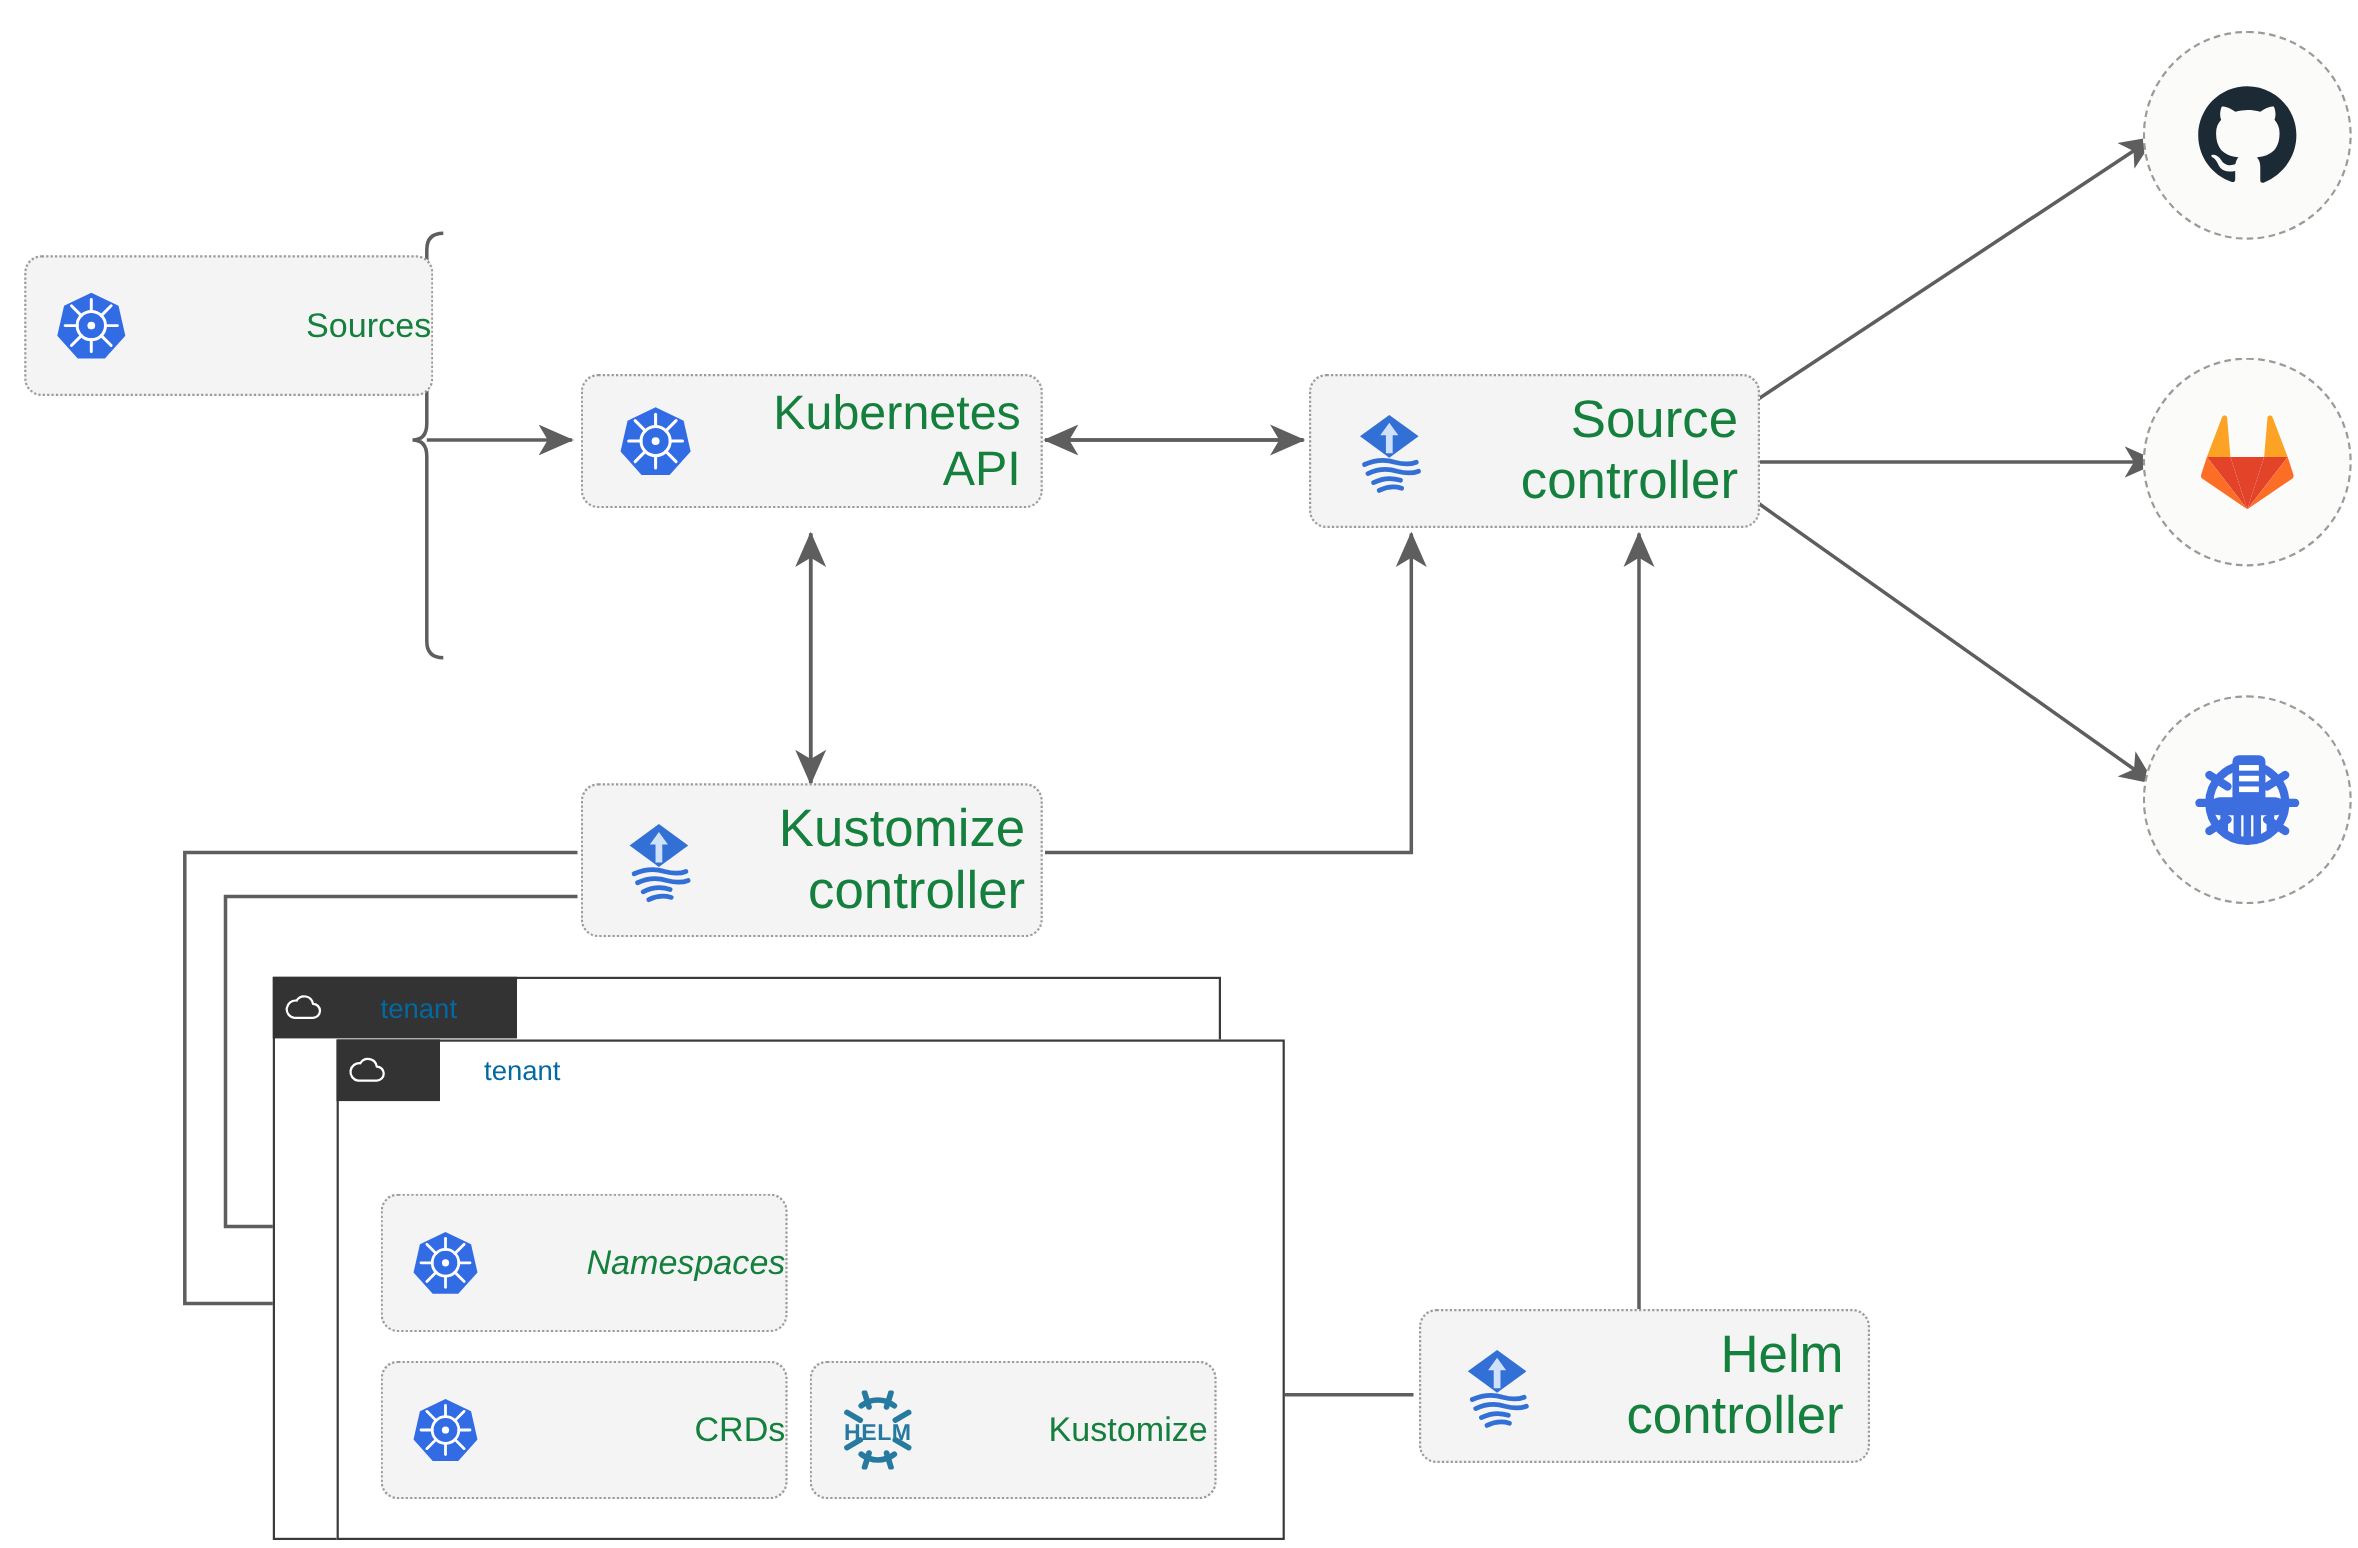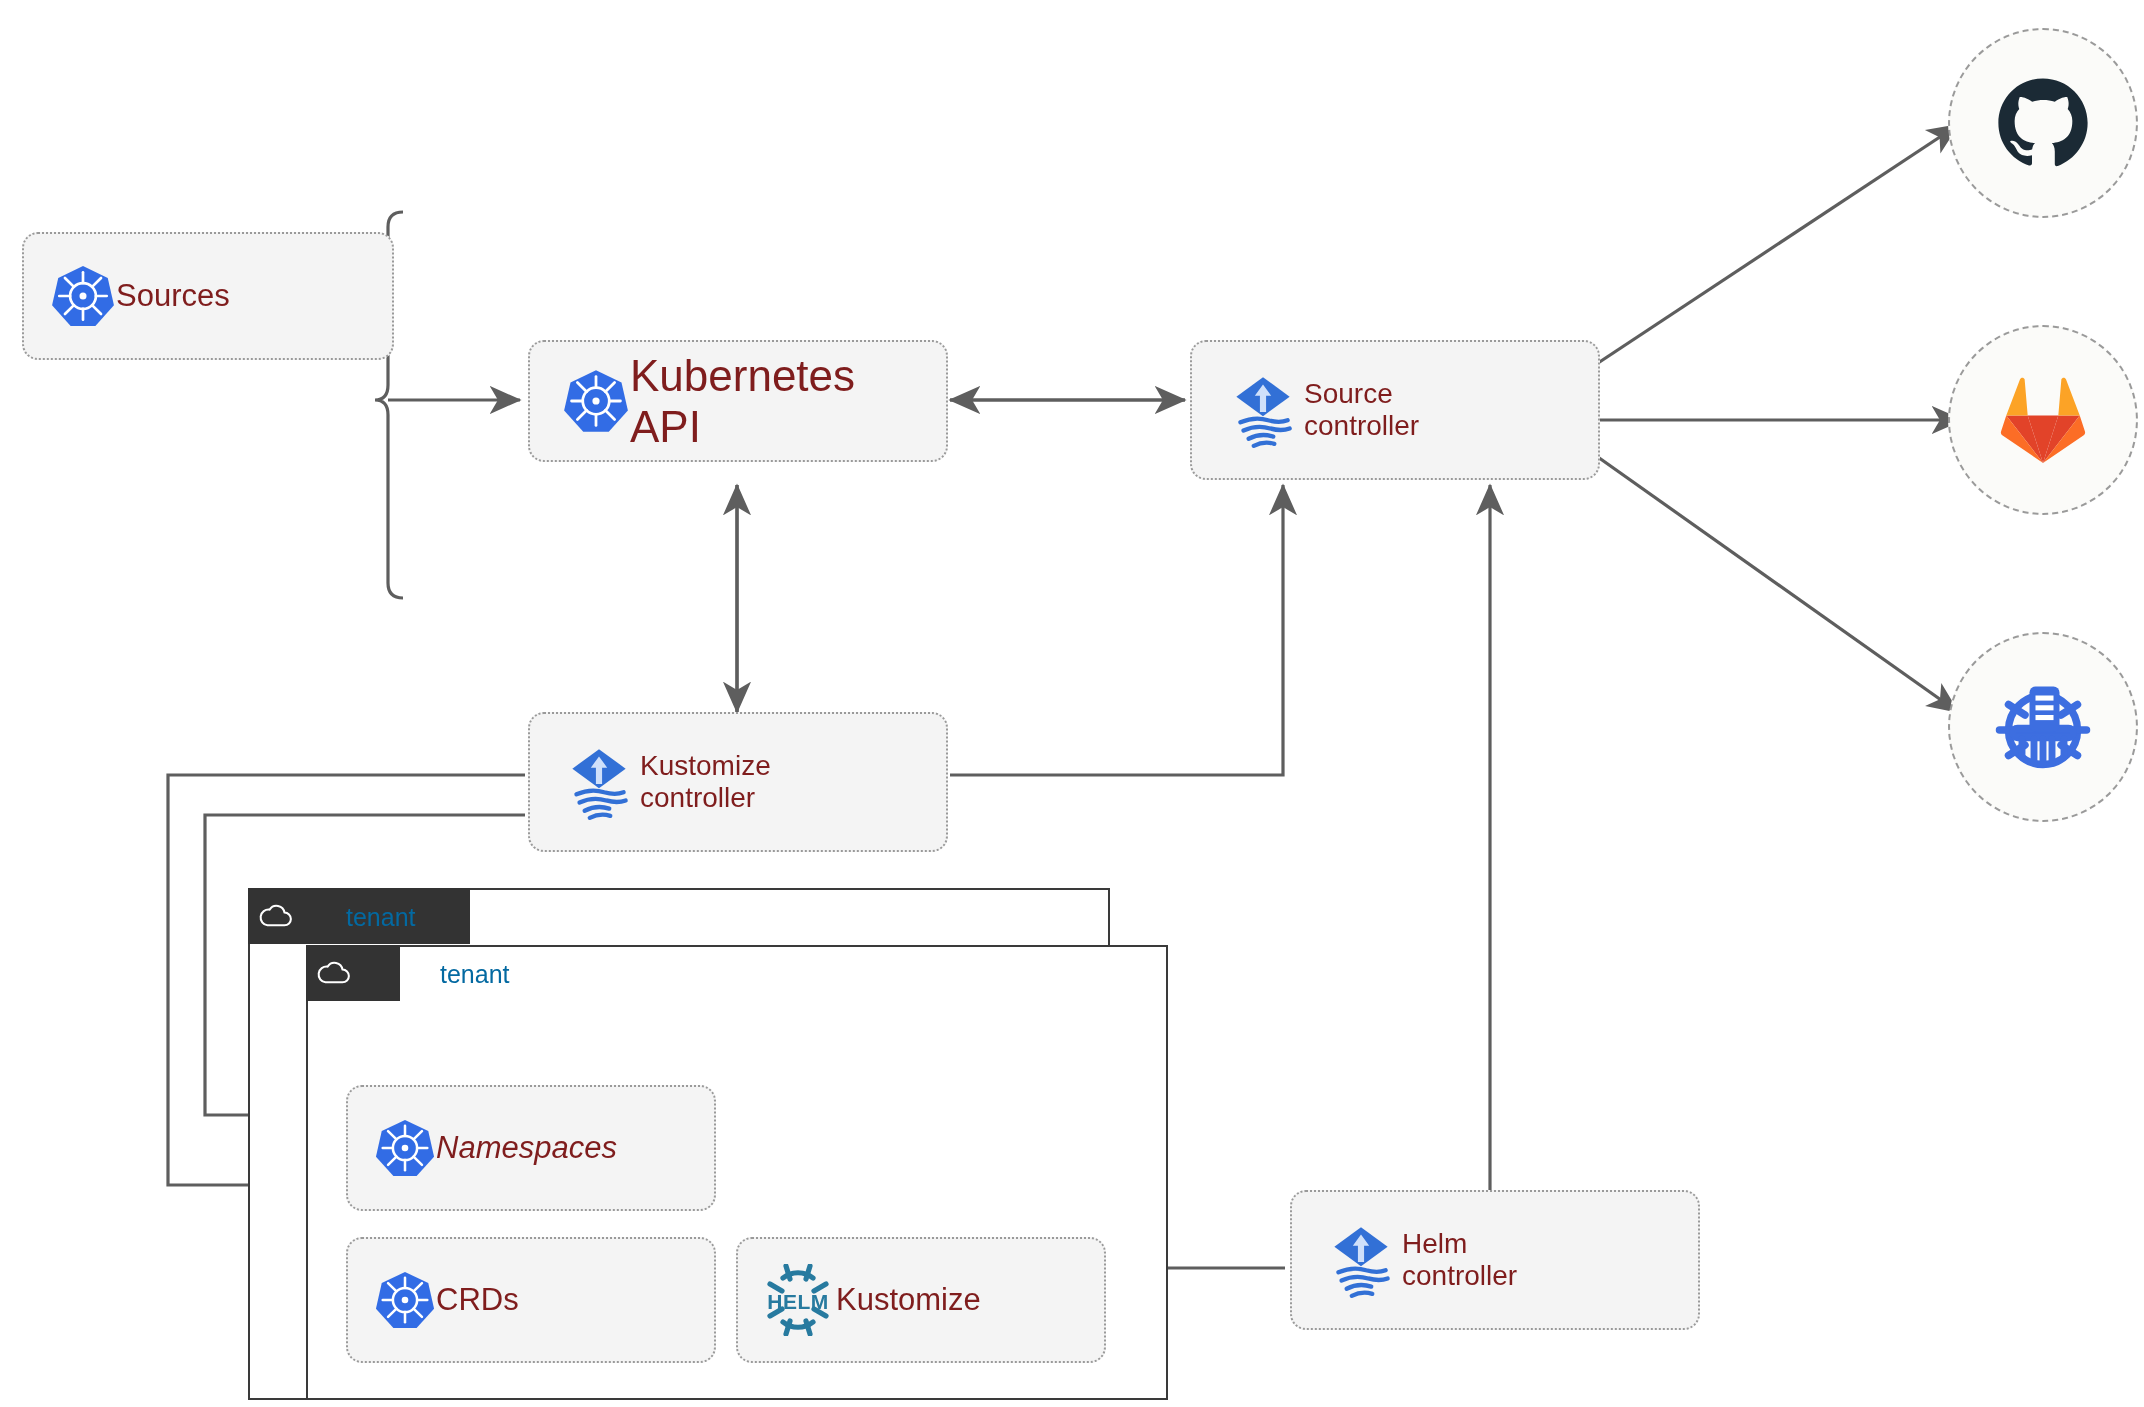--- a/index.html
+++ b/index.html
@@ -10,28 +10,28 @@
   .node{
     position:absolute;
     background:#f4f4f4;
     border:2.5px dotted #9a9a9a;
     border-radius:16px;
     display:flex;align-items:center;
     box-sizing:border-box;
   }
   .node .ico{flex:0 0 auto;display:flex;align-items:center;justify-content:center;}
   .node .lbl{
-    flex:1 1 auto;text-align:left;color:#7f1d1d;
+    flex:1 1 auto;text-align:right;color:#15803d;
     line-height:1.16;white-space:pre-line;
   }
 
   
   .sz-res{font-size:31px;}
   .sz-api{font-size:44px;}
-  .sz-ctl{font-size:28px;}
+  .sz-ctl{font-size:48px;}
 
   
   .tenant-win{
     position:absolute;
     background:#ffffff;
     border:2.5px solid #3a3a3a;
     box-sizing:border-box;
   }
   .tenant-tab{
     position:absolute;top:-2.5px;left:-2.5px;

